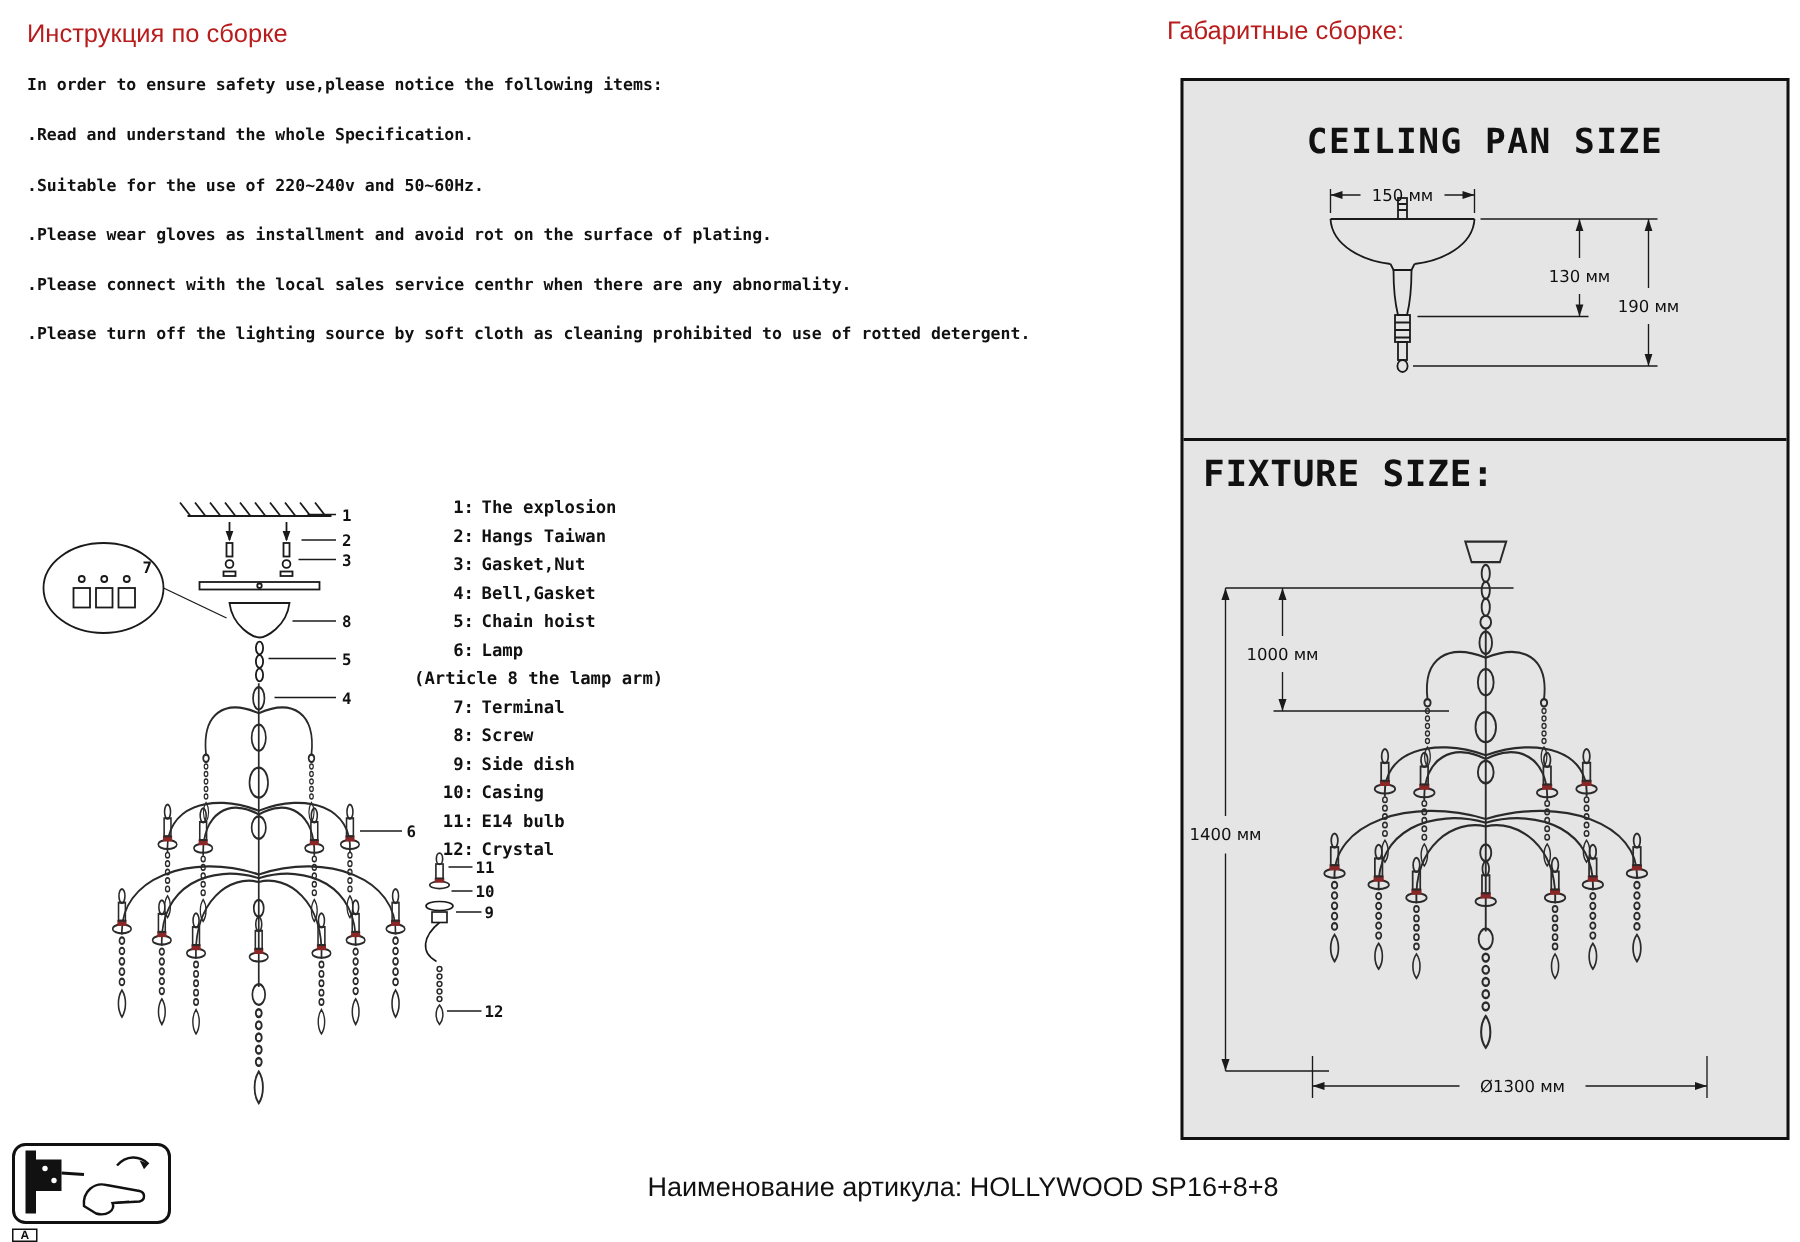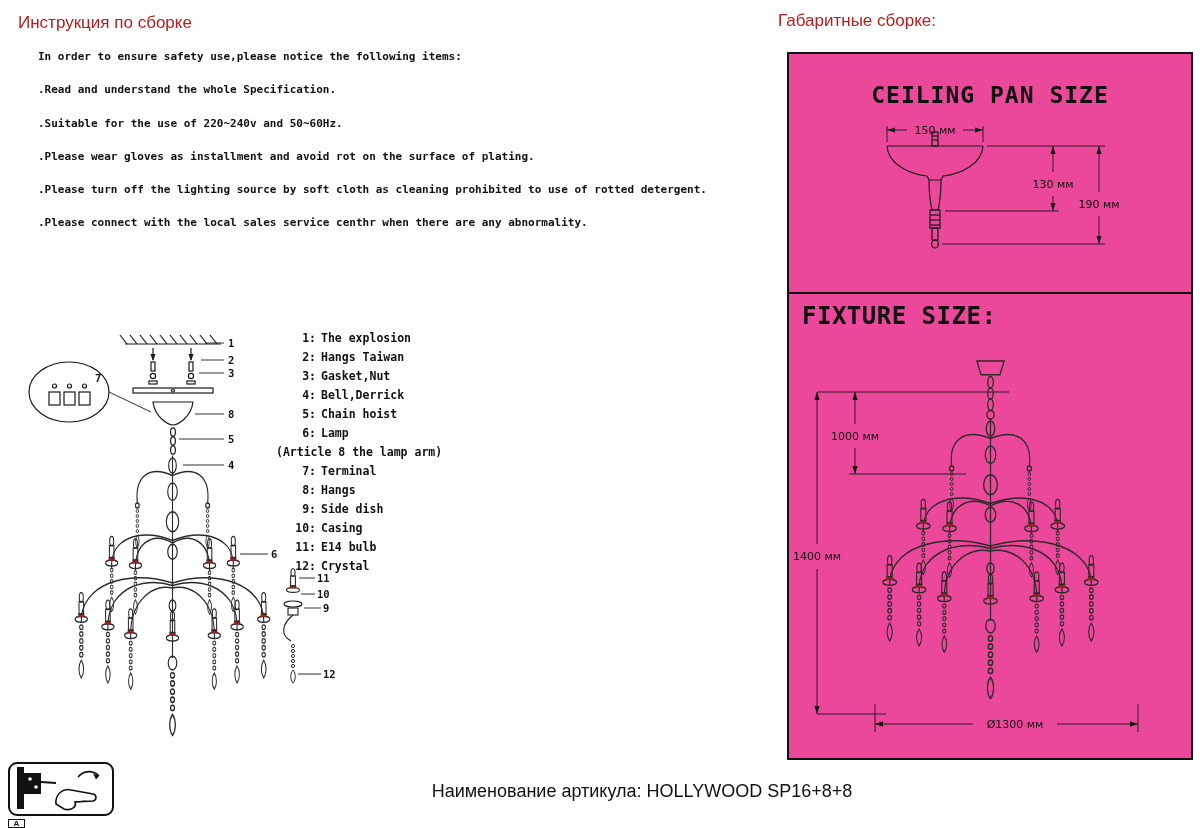--- a/index.html
+++ b/index.html
@@ -4,28 +4,28 @@
 <style>
   * { margin:0; padding:0; box-sizing:border-box; }
   html,body { background:#fff; }
   body {
     width:1200px; height:828px; position:relative; overflow:hidden;
     color:#111; font-family:"Liberation Sans", sans-serif;
   }
   .abs { position:absolute; }
   .title-ru { font-size:17px; color:#b91c1c; }
   .mono { font-family:"DejaVu Sans Mono", monospace; font-weight:bold; }
-  .safety { left:18px; top:50px; width:740px; font-family:"DejaVu Sans Mono", monospace; font-weight:bold; font-size:11px; line-height:1.3; color:#111;margin-left:20px; }
+  .safety { left:18px; top:50px; width:740px; font-family:"DejaVu Sans Mono", monospace; font-weight:bold; font-size:11px; line-height:1.3; color:#111; }
   .safety p { margin-bottom:19px; white-space:nowrap; }
   .parts { left:256px; top:331px; width:200px; font-family:"DejaVu Sans Mono", monospace; font-weight:bold; font-size:11.5px; color:#111; }
   .parts .row { display:flex; height:19px; align-items:baseline; }
   .parts .num { width:60px; text-align:right; flex:none; }
   .parts .lbl { margin-left:5px; white-space:nowrap; }
   .parts .note { height:19px; margin-left:20px; white-space:nowrap; }
-  .panel { left:787px; top:52px; width:406px; height:708px; border:2px solid #111; background:#ec4899; }
+  .panel { left:787px; top:52px; width:406px; height:708px; border:2px solid #111; background:#e5e5e5; }
   .pan-title { position:absolute; left:0; right:0; top:28px; text-align:center; font-size:23px; letter-spacing:1px; }
   .divider { position:absolute; left:0; right:0; top:238px; border-top:2px solid #111; }
   .fixture-title { position:absolute; left:13px; top:248px; font-size:24px; letter-spacing:0.5px; }
   .footer { left:0; top:781px; width:100%; text-align:center; font-size:18px; color:#111;margin-left:42px; }
   .pictogram { left:8px; top:762px; width:106px; height:54px; border:2px solid #111; border-radius:9px; background:#fff; }
   .corner { left:8px; top:819px; width:17px; height:9px; border:1.5px solid #111; font-size:8px; font-weight:bold; text-align:center; line-height:7px; overflow:hidden; }
   svg text { font-family:"DejaVu Sans", sans-serif; font-size:11px; fill:#111; }
   svg text.co { font-family:"DejaVu Sans Mono", monospace; font-weight:bold; font-size:10.5px; }
 </style>
 </head>
@@ -134,22 +134,22 @@
   </defs>
 </svg>
 
 <div class="abs title-ru" style="left:18px; top:13px">Инструкция по сборке</div>
 
 <div class="abs safety">
   <p>In order to ensure safety use,please notice the following items:</p>
   <p>.Read and understand the whole Specification.</p>
   <p>.Suitable for the use of 220~240v and 50~60Hz.</p>
   <p>.Please wear gloves as installment and avoid rot on the surface of plating.</p>
+  <p>.Please connect with the local sales service centhr when there are any abnormality.</p>
   <p>.Please turn off the lighting source by soft cloth as cleaning prohibited to use of rotted detergent.</p>
-  <p>.Please connect with the local sales service centhr when there are any abnormality.</p>
 </div>
 
 <svg class="abs" style="left:25px; top:330px" width="310" height="424" viewBox="0 0 310 424">
   <g stroke="#1a1a1a" stroke-width="1.2" fill="none">
     <line x1="100" y1="14" x2="196" y2="14"></line>
     <line x1="102" y1="14" x2="95" y2="5"></line>
       <line x1="112" y1="14" x2="105" y2="5"></line>
     <line x1="122" y1="14" x2="115" y2="5"></line>
       <line x1="132" y1="14" x2="125" y2="5"></line>
     <line x1="142" y1="14" x2="135" y2="5"></line>
@@ -236,38 +236,38 @@
   <div class="row">
       <span class="num">2:</span>
       <span class="lbl">Hangs Taiwan</span>
     </div>
   <div class="row">
       <span class="num">3:</span>
       <span class="lbl">Gasket,Nut</span>
     </div>
   <div class="row">
       <span class="num">4:</span>
-      <span class="lbl">Bell,Derrick</span>
+      <span class="lbl">Bell,Gasket</span>
     </div>
   <div class="row">
       <span class="num">5:</span>
       <span class="lbl">Chain hoist</span>
     </div>
   <div class="row">
       <span class="num">6:</span>
       <span class="lbl">Lamp</span>
     </div>
   <div class="note">(Article 8 the lamp arm)</div>
   <div class="row">
       <span class="num">7:</span>
       <span class="lbl">Terminal</span>
     </div>
   <div class="row">
       <span class="num">8:</span>
-      <span class="lbl">Hangs</span>
+      <span class="lbl">Screw</span>
     </div>
   <div class="row">
       <span class="num">9:</span>
       <span class="lbl">Side dish</span>
     </div>
   <div class="row">
       <span class="num">10:</span>
       <span class="lbl">Casing</span>
     </div>
   <div class="row">

